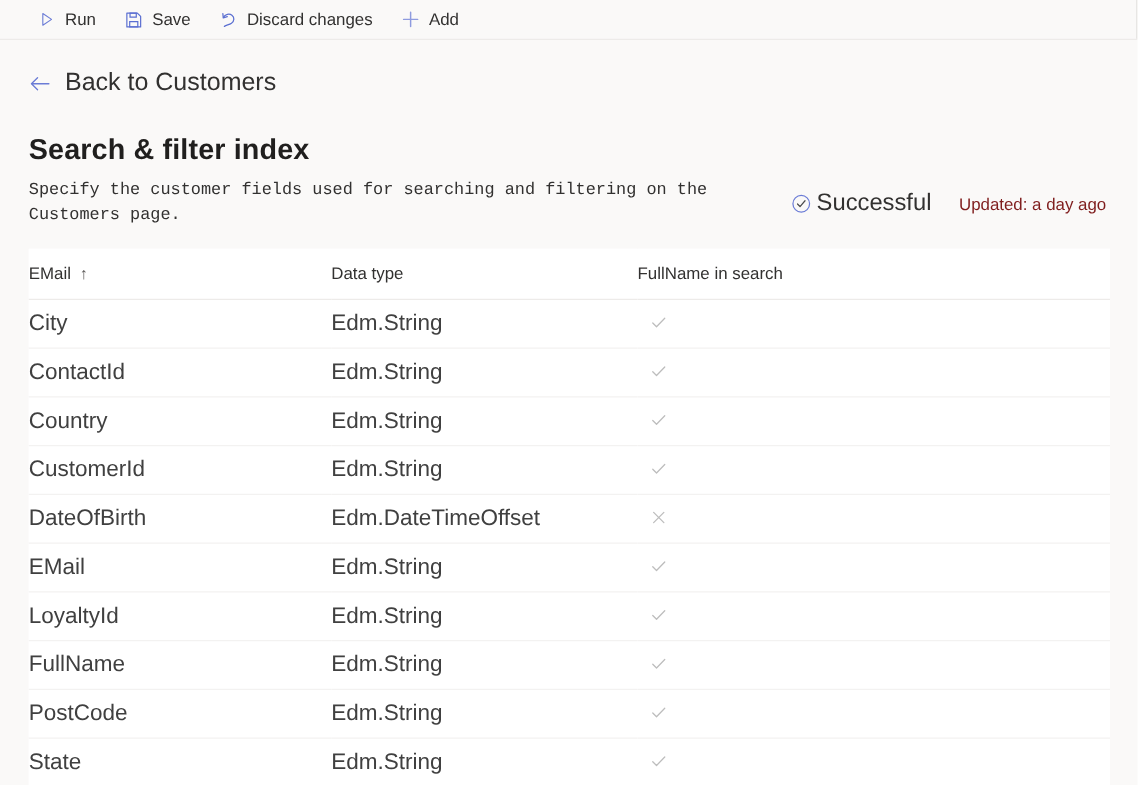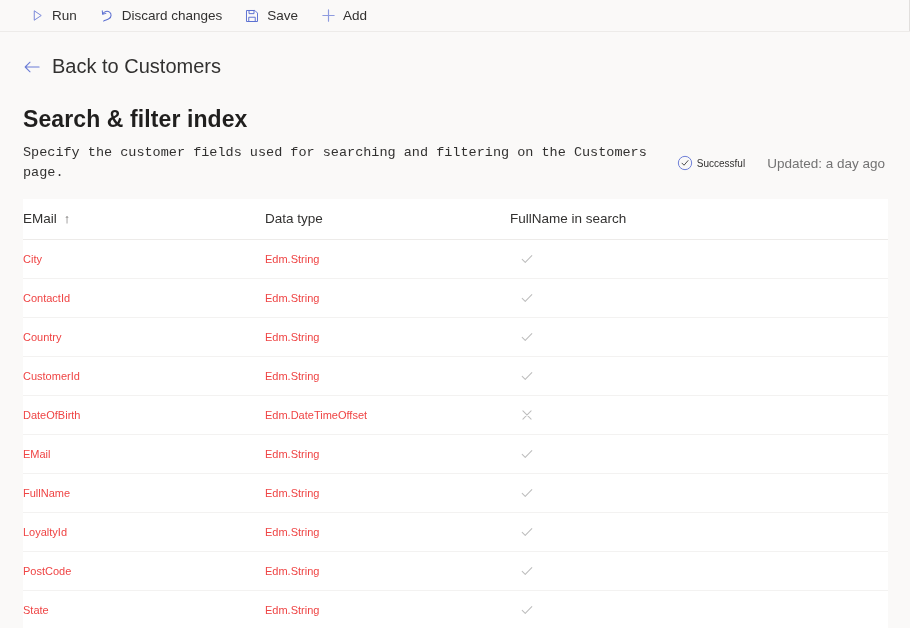--- a/index.html
+++ b/index.html
@@ -131,26 +131,26 @@
   .status-group {
     display: flex;
     align-items: center;
     gap: 22px;
     white-space: nowrap;
   }
   .status-item {
     display: flex;
     align-items: center;
     gap: 4px;
-    font-size: 10px;
+    font-size: 19px;
     color: #323130;
   }
   .status-updated {
     font-size: 13.5px;
-    color: #737373;
+    color: #7f1d1d;
   }
 
   
   .table-card {
     margin: 16px 22px 0 23px;
     background: #ffffff;
     min-height: 440px;
   }
 
   table.grid {
@@ -167,22 +167,22 @@
     height: 40px;
     padding: 0;
     vertical-align: middle;
     border-bottom: 1px solid #edebe9;
     background: #ffffff;
     cursor: pointer;
     user-select: none;
   }
 
   table.grid td {
-    font-size: 11px;
-    color: #ef4444;
+    font-size: 18px;
+    color: #404040;
     height: 39px;
     padding: 0;
     vertical-align: middle;
     border-bottom: 1px solid #f3f2f1;
     background: #ffffff;
   }
 
   .col-name    { width: 242px; }
   .col-type    { width: 245px; }
   .col-search  { width: auto; }
@@ -218,41 +218,41 @@
 <div class="commandbar">
   <div class="cmd-left">
 
     <button class="cmd-btn">
       <span class="cmd-icon">
         <svg width="13" height="13" viewBox="0 0 16 16">
           <path d="M4 2.2 L12.6 8 L4 13.8 Z" fill="none" stroke="#6b7cd6" stroke-width="1.1" stroke-linejoin="round"></path>
         </svg>
       </span>
       <span>Run</span>
-    </button>
-
-    <button class="cmd-btn">
-      <span class="cmd-icon">
-        <svg width="14" height="14" viewBox="0 0 16 16">
-          <path d="M3.2 5.6 C4.6 2.6 8.6 1.9 10.9 3.6 C13.4 5.4 13.2 9.2 10.5 10.9 C8.4 12.3 6.0 12.6 4.0 13.8" fill="none" stroke="#5b6fd1" stroke-width="1.15" stroke-linecap="round"></path>
-          <path d="M2.6 2.1 L3.0 6.0 L6.7 5.0" fill="none" stroke="#5b6fd1" stroke-width="1.15" stroke-linecap="round" stroke-linejoin="round"></path>
-        </svg>
-      </span>
-      <span>Discard changes</span>
     </button>
 
     <button class="cmd-btn">
       <span class="cmd-icon">
         <svg width="14" height="14" viewBox="0 0 16 16">
           <path d="M1.7 1.7 H11.3 L14.3 4.7 V14.3 H1.7 Z" fill="none" stroke="#5b6fd1" stroke-width="1.1" stroke-linejoin="round"></path>
           <path d="M4.6 1.7 H10.3 V5.3 H4.6 Z" fill="none" stroke="#5b6fd1" stroke-width="1.1"></path>
           <path d="M4.3 9.4 H11.7 V14.3 H4.3 Z" fill="none" stroke="#5b6fd1" stroke-width="1.1"></path>
         </svg>
       </span>
       <span>Save</span>
+    </button>
+
+    <button class="cmd-btn">
+      <span class="cmd-icon">
+        <svg width="14" height="14" viewBox="0 0 16 16">
+          <path d="M3.2 5.6 C4.6 2.6 8.6 1.9 10.9 3.6 C13.4 5.4 13.2 9.2 10.5 10.9 C8.4 12.3 6.0 12.6 4.0 13.8" fill="none" stroke="#5b6fd1" stroke-width="1.15" stroke-linecap="round"></path>
+          <path d="M2.6 2.1 L3.0 6.0 L6.7 5.0" fill="none" stroke="#5b6fd1" stroke-width="1.15" stroke-linecap="round" stroke-linejoin="round"></path>
+        </svg>
+      </span>
+      <span>Discard changes</span>
     </button>
 
     <button class="cmd-btn">
       <span class="cmd-icon">
         <svg width="15" height="15" viewBox="0 0 16 16">
           <path d="M8 2 V14 M2 8 H14" fill="none" stroke="#8e9bdf" stroke-width="1.25" stroke-linecap="round"></path>
         </svg>
       </span>
       <span>Add</span>
     </button>
@@ -367,30 +367,30 @@
         <tr class="grid-row">
           <td class="cell-name">EMail</td>
           <td class="cell-type">Edm.String</td>
           <td class="cell-search"><span class="mark">
               <svg width="16" height="16" viewBox="0 0 18 18">
                 <path d="M3.6 9.4 L7.0 12.8 L14.4 5.2" fill="none" stroke="#bdbdbd" stroke-width="1.15" stroke-linecap="round" stroke-linejoin="round"></path>
               </svg>
             </span></td>
         </tr>
         <tr class="grid-row">
+          <td class="cell-name">LoyaltyId</td>
+          <td class="cell-type">Edm.String</td>
+          <td class="cell-search"><span class="mark">
+              <svg width="16" height="16" viewBox="0 0 18 18">
+                <path d="M3.6 9.4 L7.0 12.8 L14.4 5.2" fill="none" stroke="#bdbdbd" stroke-width="1.15" stroke-linecap="round" stroke-linejoin="round"></path>
+              </svg>
+            </span></td>
+        </tr>
+        <tr class="grid-row">
           <td class="cell-name">FullName</td>
-          <td class="cell-type">Edm.String</td>
-          <td class="cell-search"><span class="mark">
-              <svg width="16" height="16" viewBox="0 0 18 18">
-                <path d="M3.6 9.4 L7.0 12.8 L14.4 5.2" fill="none" stroke="#bdbdbd" stroke-width="1.15" stroke-linecap="round" stroke-linejoin="round"></path>
-              </svg>
-            </span></td>
-        </tr>
-        <tr class="grid-row">
-          <td class="cell-name">LoyaltyId</td>
           <td class="cell-type">Edm.String</td>
           <td class="cell-search"><span class="mark">
               <svg width="16" height="16" viewBox="0 0 18 18">
                 <path d="M3.6 9.4 L7.0 12.8 L14.4 5.2" fill="none" stroke="#bdbdbd" stroke-width="1.15" stroke-linecap="round" stroke-linejoin="round"></path>
               </svg>
             </span></td>
         </tr>
         <tr class="grid-row">
           <td class="cell-name">PostCode</td>
           <td class="cell-type">Edm.String</td>

